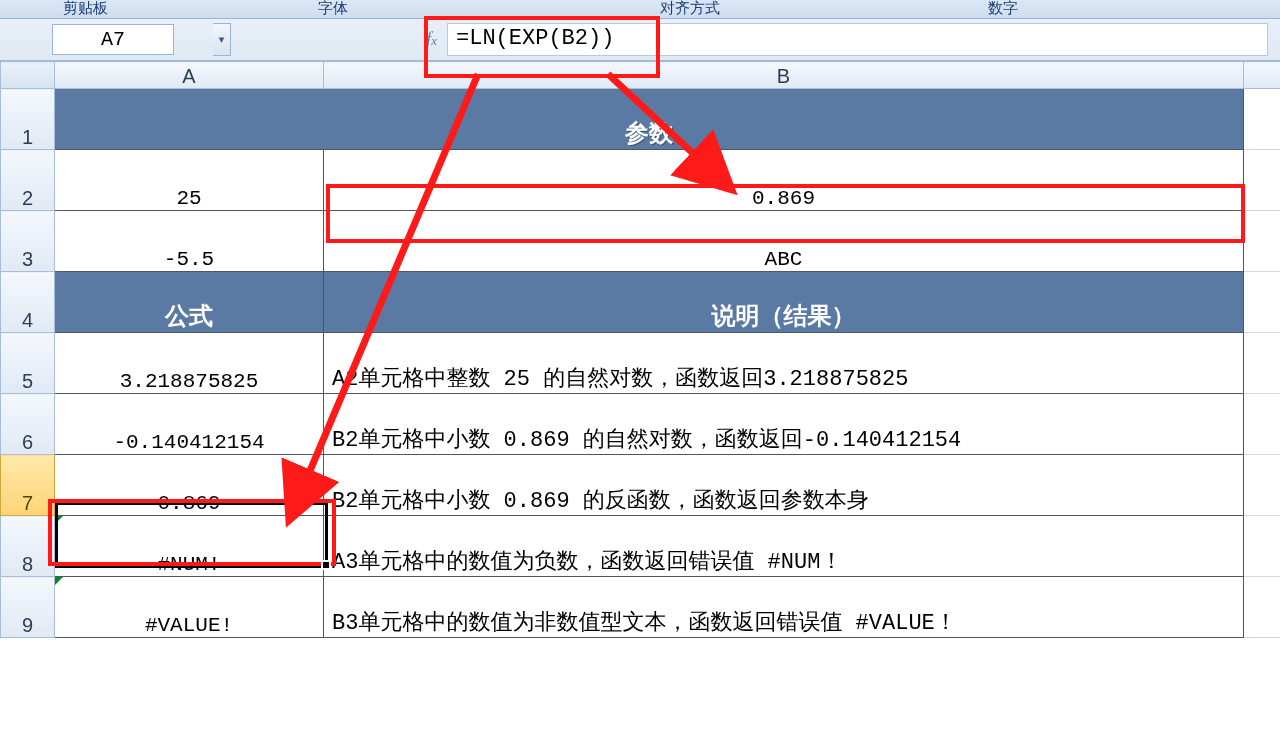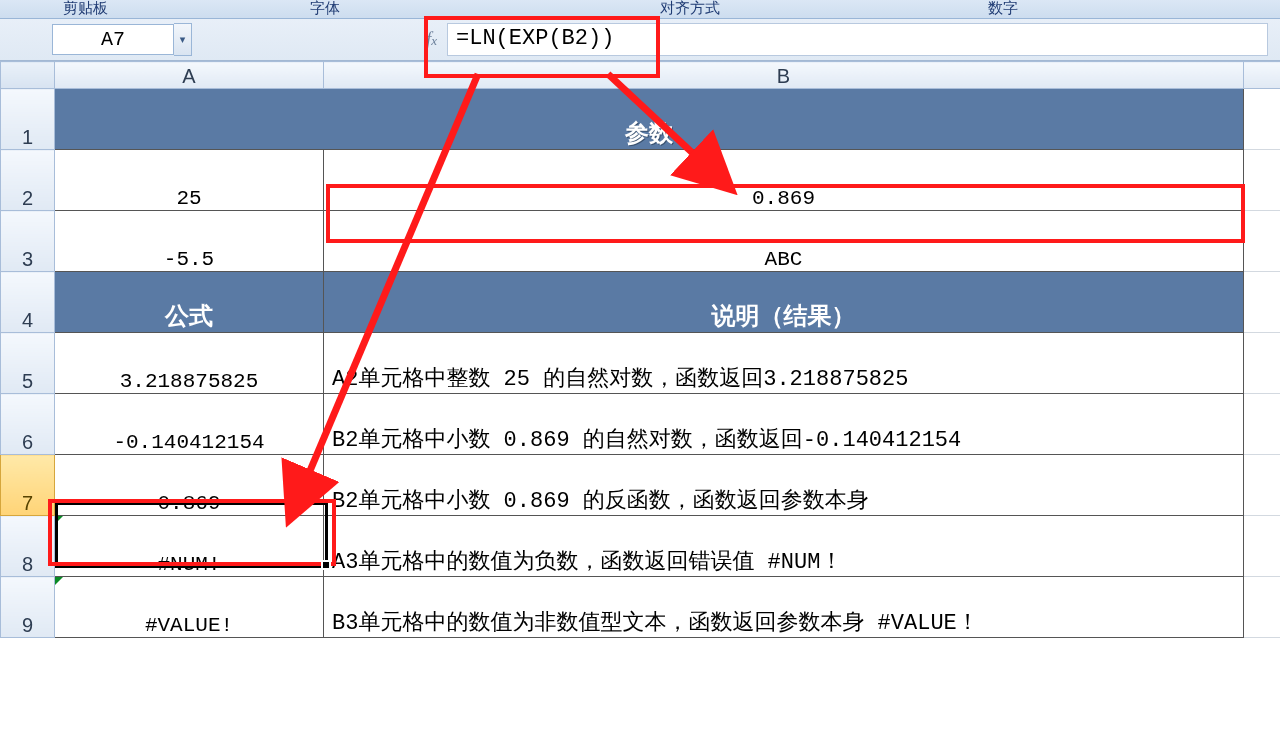--- a/index.html
+++ b/index.html
@@ -37,20 +37,21 @@
     align-items: stretch;
     height: 41px;
     background: linear-gradient(#e8eff8, #dfe9f4);
     border-bottom: 1px solid #a3b8d3;
   }
   .name-box-area {
     display: flex;
     align-items: center;
     width: 230px;
     padding-left: 52px;
+    gap: 39px;
   }
   .name-box {
     background: #ffffff;
     border: 1px solid #9ab6d7;
     height: 29px;
     width: 120px;
     display: flex;
     align-items: center;
     justify-content: center;
     font-family: Consolas, "Courier New", monospace;
@@ -204,21 +205,21 @@
     border-right: 8px solid transparent;
   }
 
   .num-align { padding-bottom: 8px;}
 </style>
 </head>
 <body>
 
 <div class="ribbon-strip">
   <span class="ribbon-group" style="left:40px;margin-left:23px;">剪贴板</span>
-  <span class="ribbon-group" style="left:310px;">字体</span>
+  <span class="ribbon-group" style="left:318px;">字体</span>
   <span class="ribbon-group" style="left:660px;">对齐方式</span>
   <span class="ribbon-group" style="left:988px;">数字</span>
 </div>
 
 <div class="formula-row">
   <div class="name-box-area">
     <div class="name-box">
       <span>A7</span>
     </div>
     <div class="name-box-drop">
@@ -291,21 +292,21 @@
         </tr>
         <tr class="data">
           <th class="row-head">8</th>
           <td class="centered num-align err-tri">#NUM!</td>
           <td class="left num-align">A3单元格中的数值为负数，函数返回错误值 #NUM！</td>
           <td style="border:1px solid #d3d9e0;"></td>
         </tr>
         <tr class="data">
           <th class="row-head">9</th>
           <td class="centered num-align err-tri">#VALUE!</td>
-          <td class="left num-align">B3单元格中的数值为非数值型文本，函数返回参数本身 #VALUE！</td>
+          <td class="left num-align">B3单元格中的数值为非数值型文本，函数返回错误值 #VALUE！</td>
           <td style="border:1px solid #d3d9e0;"></td>
         </tr>
       </tbody>
     </table>
   </div>
 
 <div class="annot" style="left:424px; top:16px; width:228px; height:54px;"></div>
 <div class="annot" style="left:326px; top:184px; width:911px; height:51px;"></div>
 <div class="annot" style="left:48px;  top:499px; width:280px; height:59px;"></div>
 

